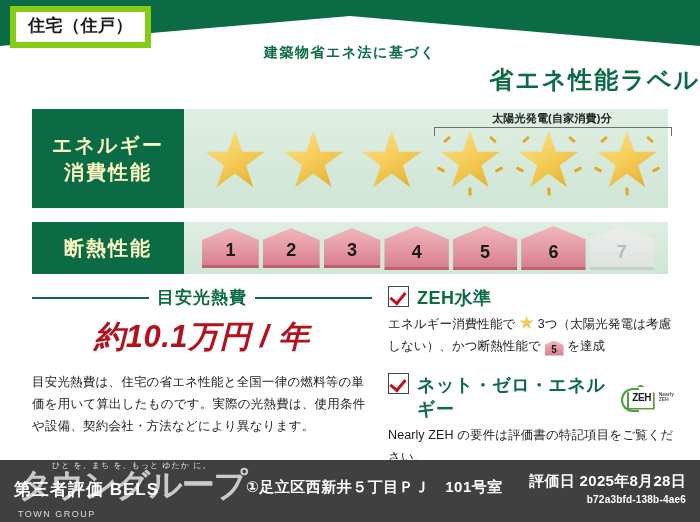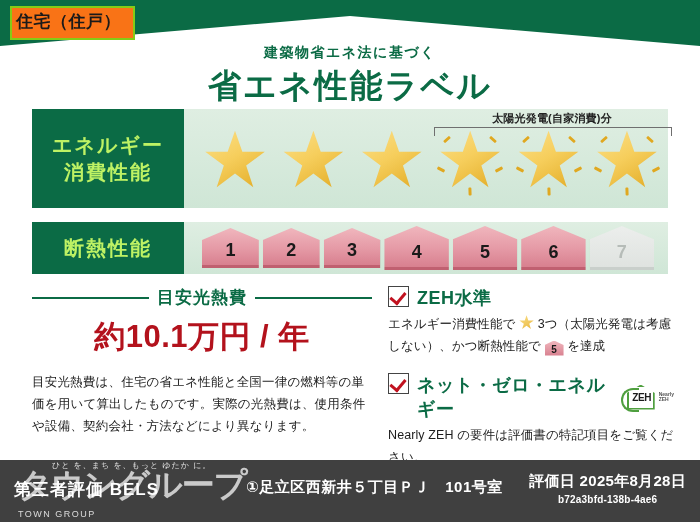--- a/index.html
+++ b/index.html
@@ -19,45 +19,45 @@
     background:#ffffff;
     clip-path:polygon(0 100%,0 46px,350px 16px,700px 46px,700px 100%);
   }
   .inner-white{
     position:absolute;left:14px;top:88px;width:672px;height:372px;
     background:#ffffff;
   }
   
   .house-tag{
     position:absolute;left:10px;top:6px;
-    background:#f97316;border:2px solid #84cc16;
-    padding:5px 12px 6px 4px;
+    background:#ffffff;border:6px solid #84cc16;
+    padding:5px 12px 6px 12px;
     font-size:17px;font-weight:bold;color:#1a1a1a;
     letter-spacing:0.5px;line-height:1.1;
     z-index:6;
   }
   
   .renew-badge{
     position:absolute;right:8px;top:6px;
     background:#ffffff;border:1px solid #cfcfcf;
     padding:4px 12px 5px 8px;
     display:flex;align-items:center;gap:7px;
     z-index:6;
   }
   .renew-badge .txt{font-size:16px;font-weight:bold;color:#123f2b;letter-spacing:0.5px;}
   
   .title-wrap{
     position:absolute;left:0;top:44px;width:700px;text-align:center;z-index:5;
   }
   .title-sub{font-size:14px;font-weight:bold;color:#0b6b45;letter-spacing:1.5px;}
-  .title-main{font-size:33px;font-weight:bold;color:#0b6b45;letter-spacing:2px;margin-top:2px;}
+  .title-main{font-size:24px;font-weight:bold;color:#0b6b45;letter-spacing:2px;margin-top:2px;text-align:right;}
   
   .row{position:absolute;display:flex;align-items:stretch;}
   .row-label{
-    background:#0b6b45;color:#bef264;
+    background:#0b6b45;color:#fef9c3;
     display:flex;flex-direction:column;align-items:center;justify-content:center;
     font-weight:bold;letter-spacing:2px;
   }
   .row-body{
     background:linear-gradient(180deg,#dfeee2 0%,#cfe6d6 100%);
     position:relative;flex:1;
   }
   
   #row-energy{left:32px;top:109px;width:636px;height:99px;}
   #row-energy .row-label{width:152px;font-size:20px;line-height:1.35;}
@@ -117,21 +117,21 @@
     clip-path:polygon(50% 0,100% 30%,100% 100%,0 100%,0 30%);
     border-bottom:3px solid #c9cfcb;
   }
   
   .cost-block{position:absolute;left:32px;top:286px;width:340px;}
   .cost-head{display:flex;align-items:center;gap:8px;}
   .cost-head .line{flex:1;height:2px;background:#0b6b45;}
   .cost-head .t{font-size:17px;font-weight:bold;color:#0b6b45;letter-spacing:1px;white-space:nowrap;}
   .cost-value{
     text-align:center;font-size:31px;font-weight:bold;color:#b3121c;
-    letter-spacing:0.5px;margin-top:7px;
+    letter-spacing:0.5px;margin-top:7px;font-style:italic;
   }
   .cost-note{
     margin-top:14px;font-size:12.5px;color:#1c1c1c;line-height:1.75;
     letter-spacing:0.2px;
   }
   
   .checks{position:absolute;left:388px;top:286px;width:286px;}
   .chk-row{display:flex;gap:8px;}
   .chk-box{
     width:19px;height:19px;border:1.5px solid #444;background:#fff;
@@ -182,21 +182,21 @@
   }
   .bb-left{
     position:absolute;left:14px;top:18px;
     font-size:17px;font-weight:bold;letter-spacing:1px;
   }
   .bb-addr{
     position:absolute;left:246px;top:18px;
     font-size:15px;font-weight:bold;letter-spacing:0.5px;white-space:nowrap;
   }
   .bb-date{
-    position:absolute;right:14px;top:12px;text-align:center;
+    position:absolute;right:14px;top:12px;text-align:right;
   }
   .bb-date .d{font-size:15px;font-weight:bold;letter-spacing:0.3px;}
   .bb-date .id{font-size:10px;font-weight:bold;margin-top:3px;letter-spacing:0.2px;}
   
   .watermark{
     position:absolute;left:18px;bottom:2px;width:320px;height:62px;
     z-index:9;pointer-events:none;
     display:flex;flex-direction:column;justify-content:center;
   }
   .wm-tag{

